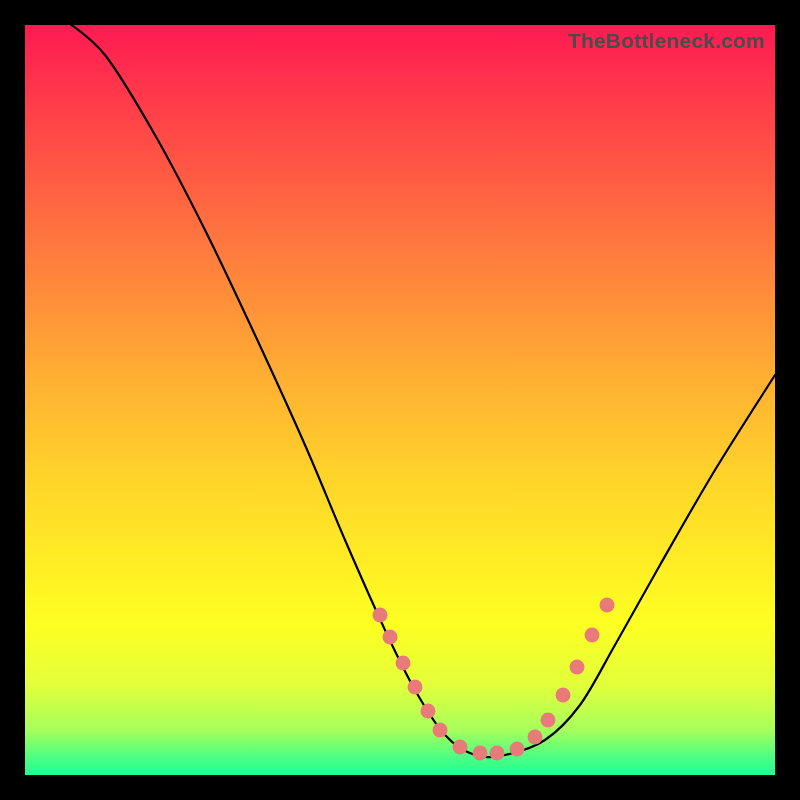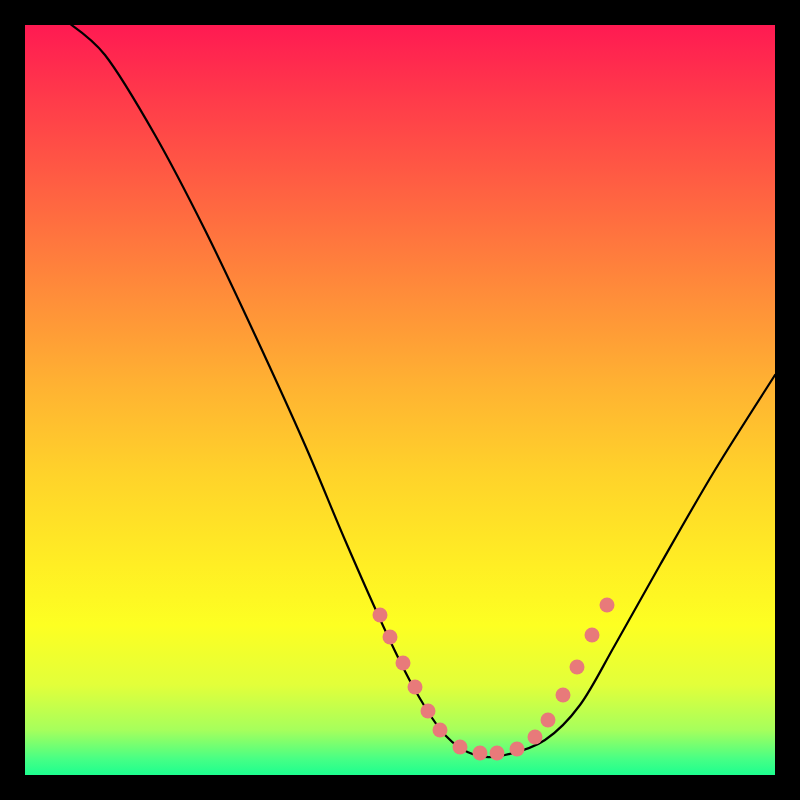--- a/index.html
+++ b/index.html
@@ -57,20 +57,21 @@
   }
   .dot {
     fill: #e87a7a;
     stroke: none;
   }
 </style>
 </head>
 <body>
 
 <div class="frame">
+  <div class="watermark">TheBottleneck.com</div>
   <svg class="curve" viewBox="0 0 750 750" preserveAspectRatio="none">
     <path id="curve-path" class="line" d="M 40 -5 C 46.666666666666664 0.833333333333333, 65 10.833333333333332, 80 30 C 95 49.16666666666667, 113.33333333333333 80.83333333333333, 130 110 C 146.66666666666666 139.16666666666666, 163.33333333333334 171.66666666666666, 180 205 C 196.66666666666666 238.33333333333334, 213.33333333333334 274.1666666666667, 230 310 C 246.66666666666666 345.8333333333333, 265 385.8333333333333, 280 420 C 295 454.1666666666667, 306.6666666666667 484.1666666666667, 320 515 C 333.3333333333333 545.8333333333334, 348.3333333333333 580, 360 605 C 371.6666666666667 630, 380 647.5, 390 665 C 400 682.5, 410 699.1666666666666, 420 710 C 430 720.8333333333334, 440 726.6666666666666, 450 730 C 460 733.3333333333334, 468.3333333333333 732.5, 480 730 C 491.6666666666667 727.5, 507.5 723.3333333333334, 520 715 C 532.5 706.6666666666666, 543.3333333333334 695.8333333333334, 555 680 C 566.6666666666666 664.1666666666666, 576.6666666666666 643.3333333333334, 590 620 C 603.3333333333334 596.6666666666666, 618.3333333333334 569.1666666666666, 635 540 C 651.6666666666666 510.8333333333333, 670.8333333333334 476.6666666666667, 690 445 C 709.1666666666666 413.3333333333333, 740 365.8333333333333, 750 350"></path>
     <g id="dot-group">
         <circle cx="355" cy="590" r="7.5" class="dot"></circle>
         <circle cx="365" cy="612" r="7.5" class="dot"></circle>
         <circle cx="378" cy="638" r="7.5" class="dot"></circle>
         <circle cx="390" cy="662" r="7.5" class="dot"></circle>
         <circle cx="403" cy="686" r="7.5" class="dot"></circle>
         <circle cx="415" cy="705" r="7.5" class="dot"></circle>
         <circle cx="435" cy="722" r="7.5" class="dot"></circle>

